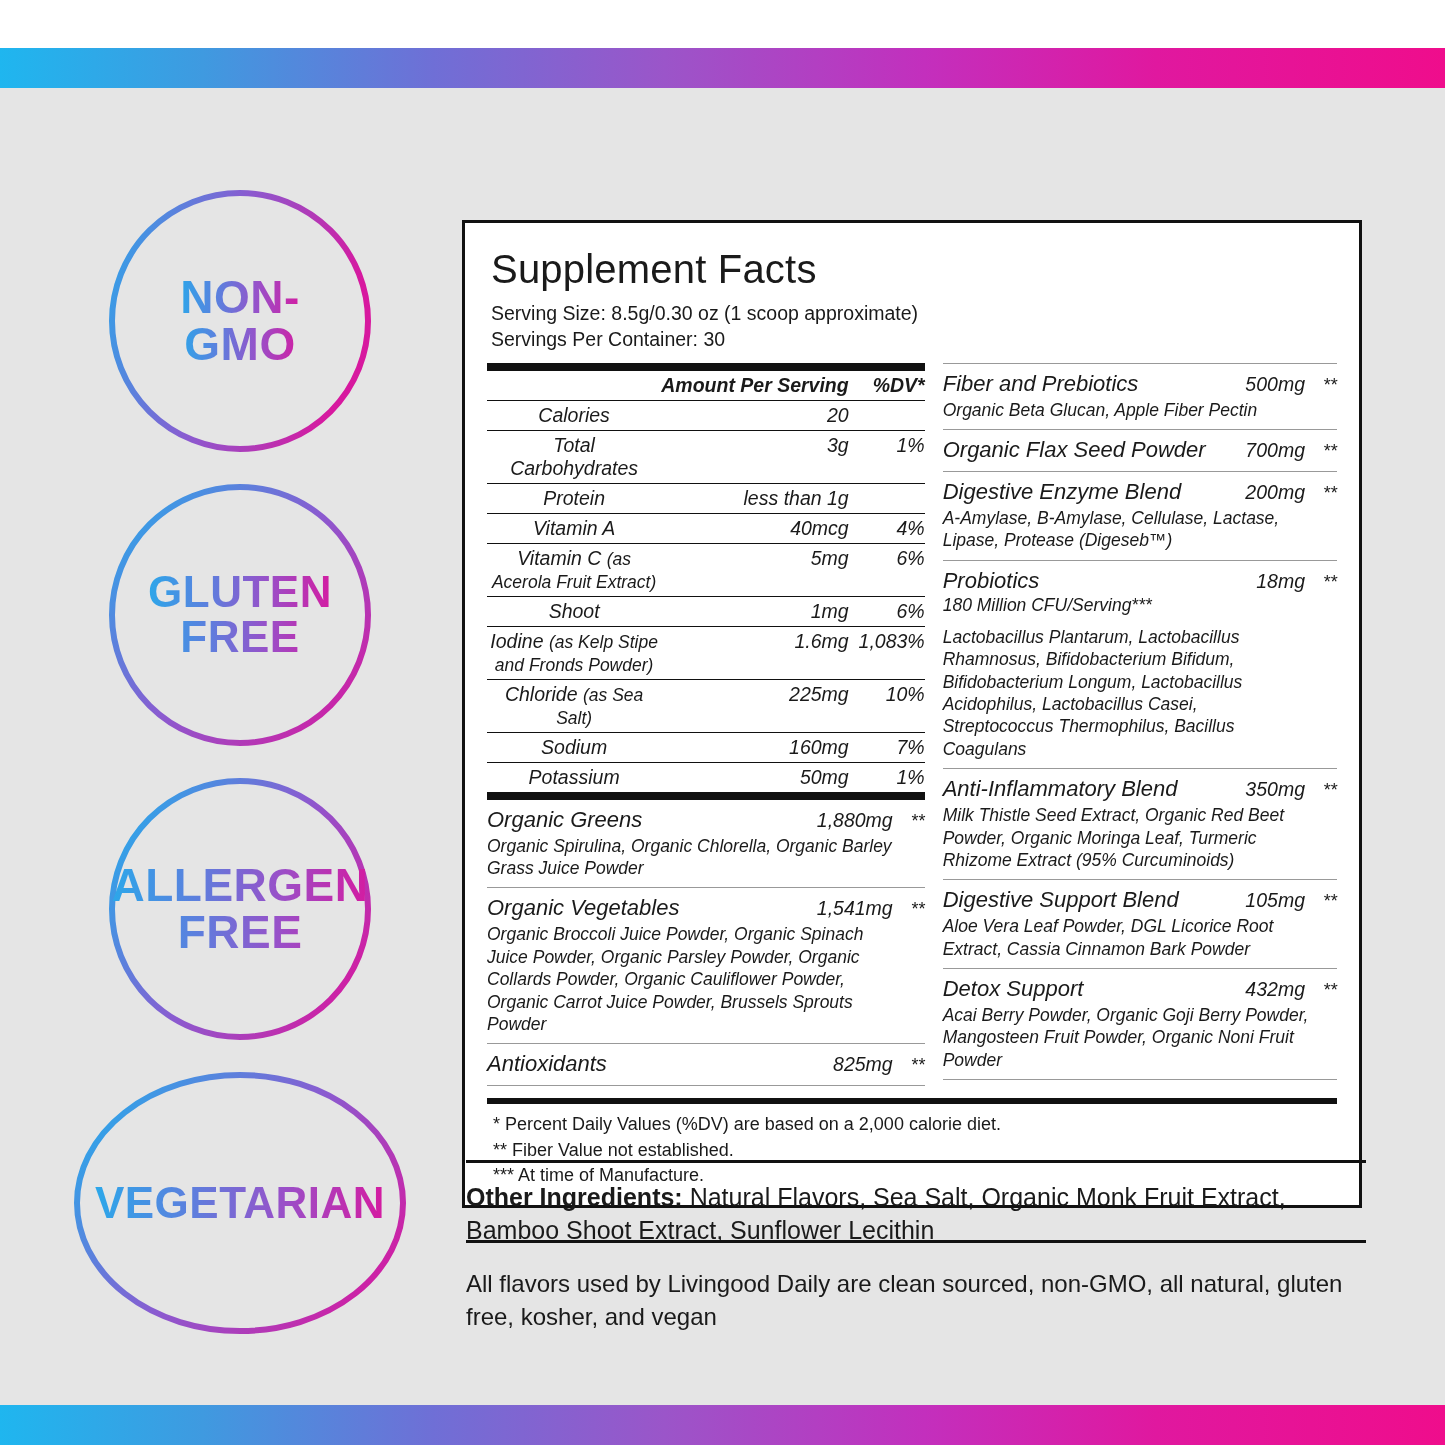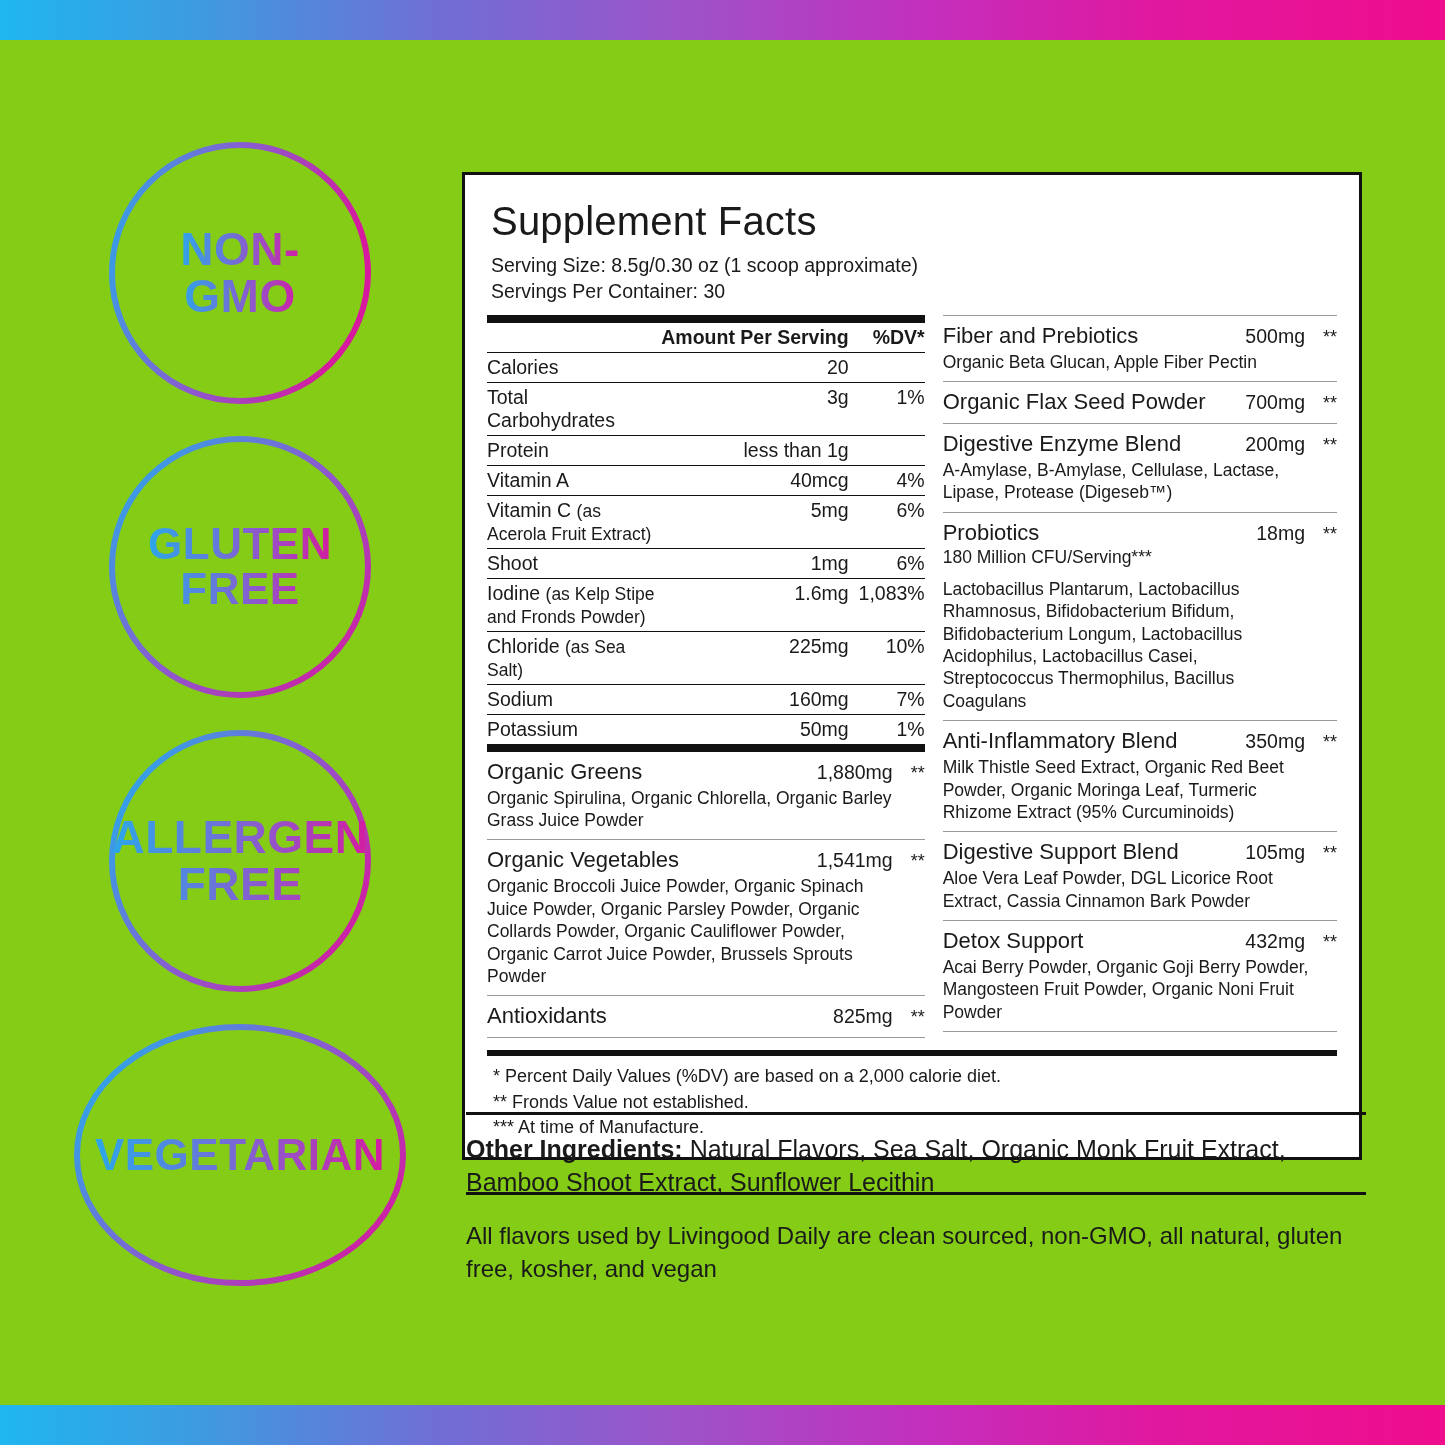--- a/index.html
+++ b/index.html
@@ -11,21 +11,22 @@
     width: 1445px;
     height: 1445px;
     font-family: "Liberation Sans", sans-serif;
     color: #1a1a1a;
     position: relative;
     overflow: hidden;
   }
   .page {
     position: absolute;
     inset: 0;
-    background: #84cc16;
+    background: #e5e5e5;
+    margin-top: 48px;
   }
   
   .bar {
     position: absolute;
     left: 0;
     width: 100%;
     height: 40px;
     background: linear-gradient(90deg, #1fb6ef 0%, #3f9ae0 14%, #6f6fd6 30%, #9b55c9 46%, #c32fbd 64%, #e0189f 80%, #ef0d8c 100%);
   }
   .bar-top { top: 0; }
@@ -100,39 +101,40 @@
   }
   .serving-line {
     font-size: 19.5px;
     margin-left: 4px;
     line-height: 1.35;
   }
   .cols {
     display: flex;
     gap: 18px;
     margin-top: 10px;
+    font-style: italic;
   }
   .col-left { width: 444px; }
   .col-right { width: 400px; }
 
   .rule-thick { border-top: 8px solid #111; }
   .rule-thinner { border-top: 1px solid #999; }
 
   table.nutr {
     width: 100%;
     border-collapse: collapse;
     font-size: 19.5px;
   }
   table.nutr td {
     padding: 3px 0 3px 0;
     border-bottom: 1px solid #111;
     vertical-align: top;
   }
   table.nutr tr:last-child td { border-bottom: none; }
-  td.name { text-align: left; padding-right: 6px; }
+  td.name { text-align: center; padding-right: 6px; }
   td.amt { text-align: right; width: 118px; white-space: nowrap; padding-right: 10px; }
   td.dv  { text-align: right; width: 76px; white-space: nowrap; }
   .hdr-row td { border-bottom: 1px solid #111; font-weight: bold; padding-bottom: 3px;}
   .sub { font-size: 17.5px; }
 
   .blend {
     padding: 7px 0 8px 0;
     border-bottom: 1px solid #999;
   }
   .blend:last-child { border-bottom: 1px solid #999; }
@@ -453,21 +455,21 @@
                 <span class="blend-dv">**</span>
               </span>
             </div>
             <div class="blend-sub">Acai Berry Powder, Organic Goji Berry Powder, Mangosteen Fruit Powder, Organic Noni Fruit Powder</div>
           </div>
         </div>
       </div>
 
       <div class="footnotes">
         <div>* Percent Daily Values (%DV) are based on a 2,000 calorie diet.</div>
-        <div>** Fronds Value not established.</div>
+        <div>** Fiber Value not established.</div>
         <div>*** At time of Manufacture.</div>
       </div>
     </div>
 
     <div class="other-ing">
       <b>Other Ingredients:</b><span> Natural Flavors, Sea Salt, Organic Monk Fruit Extract, Bamboo Shoot Extract, Sunflower Lecithin</span>
     </div>
 
     <div class="flavors">All flavors used by Livingood Daily are clean sourced, non-GMO, all natural, gluten free, kosher, and vegan</div>
 

